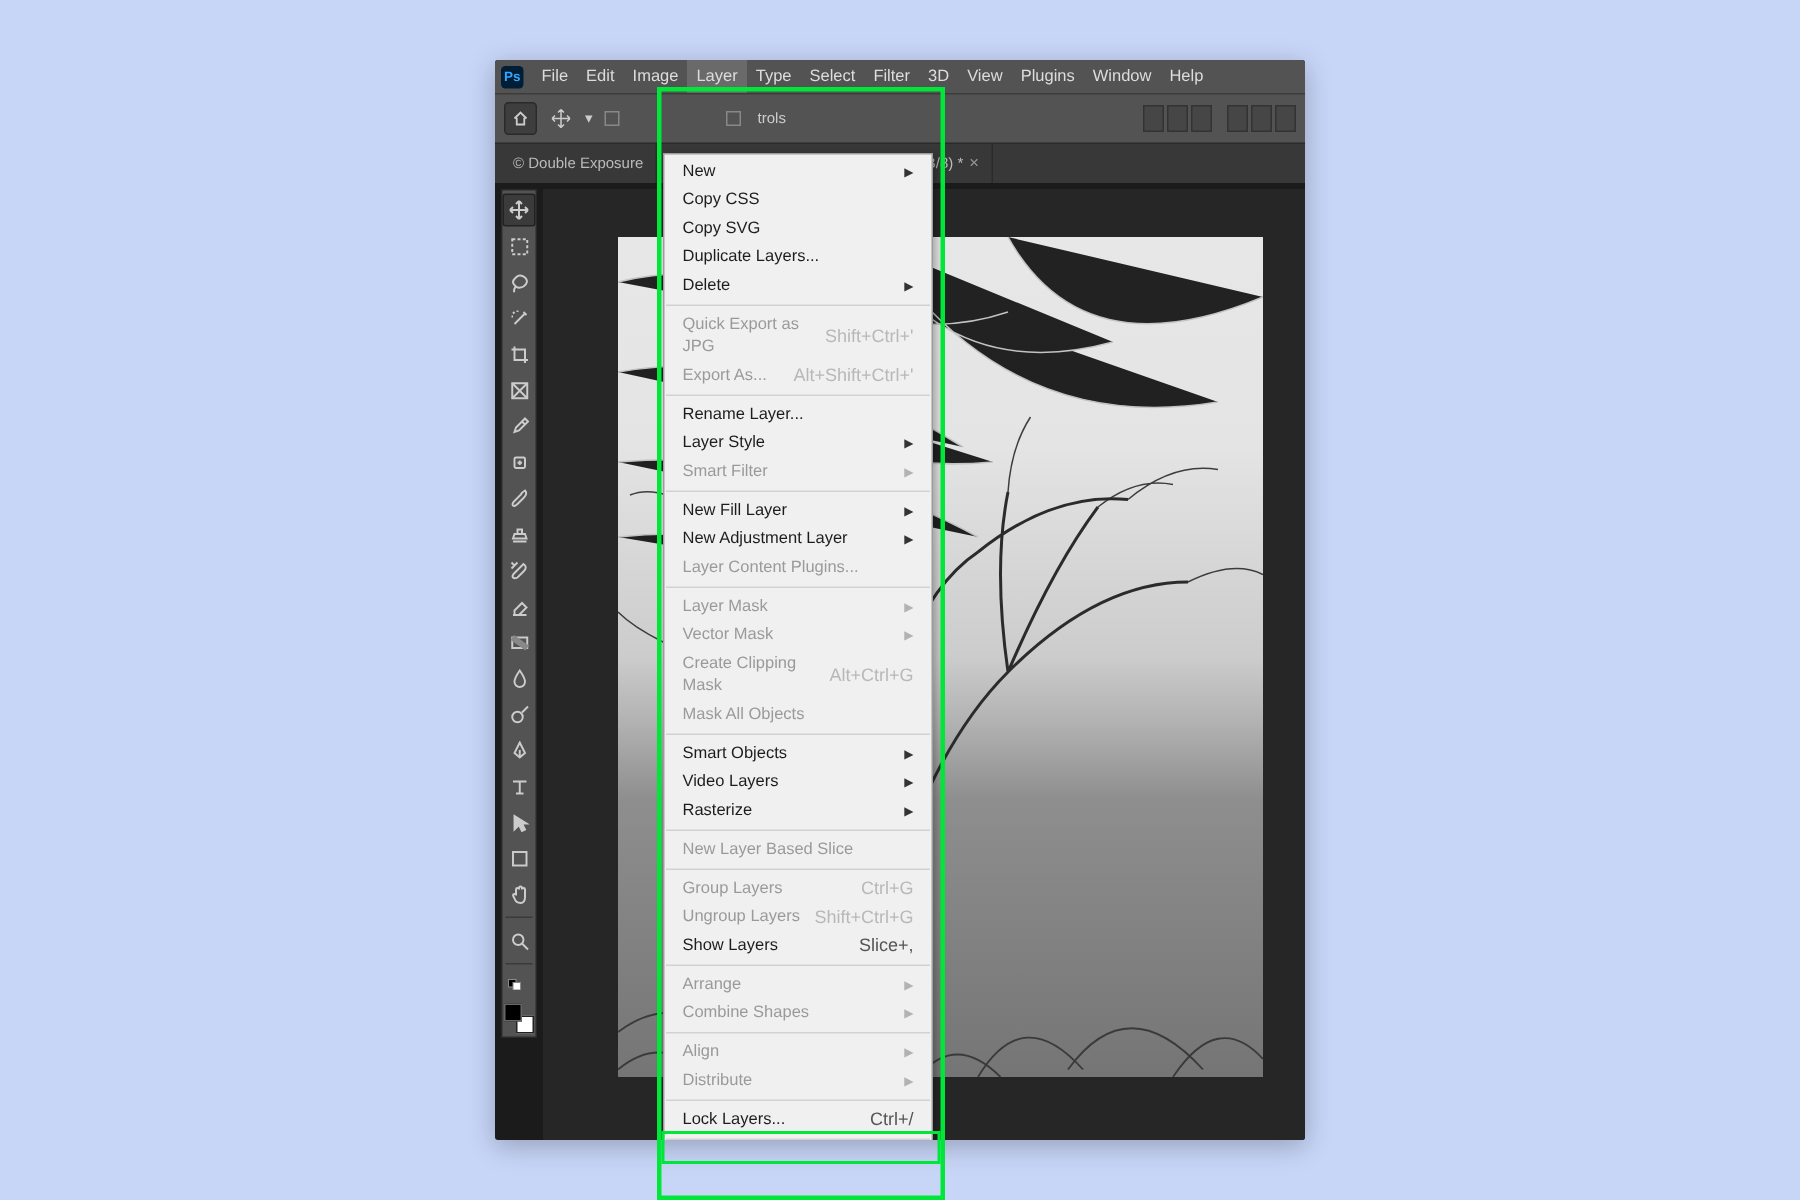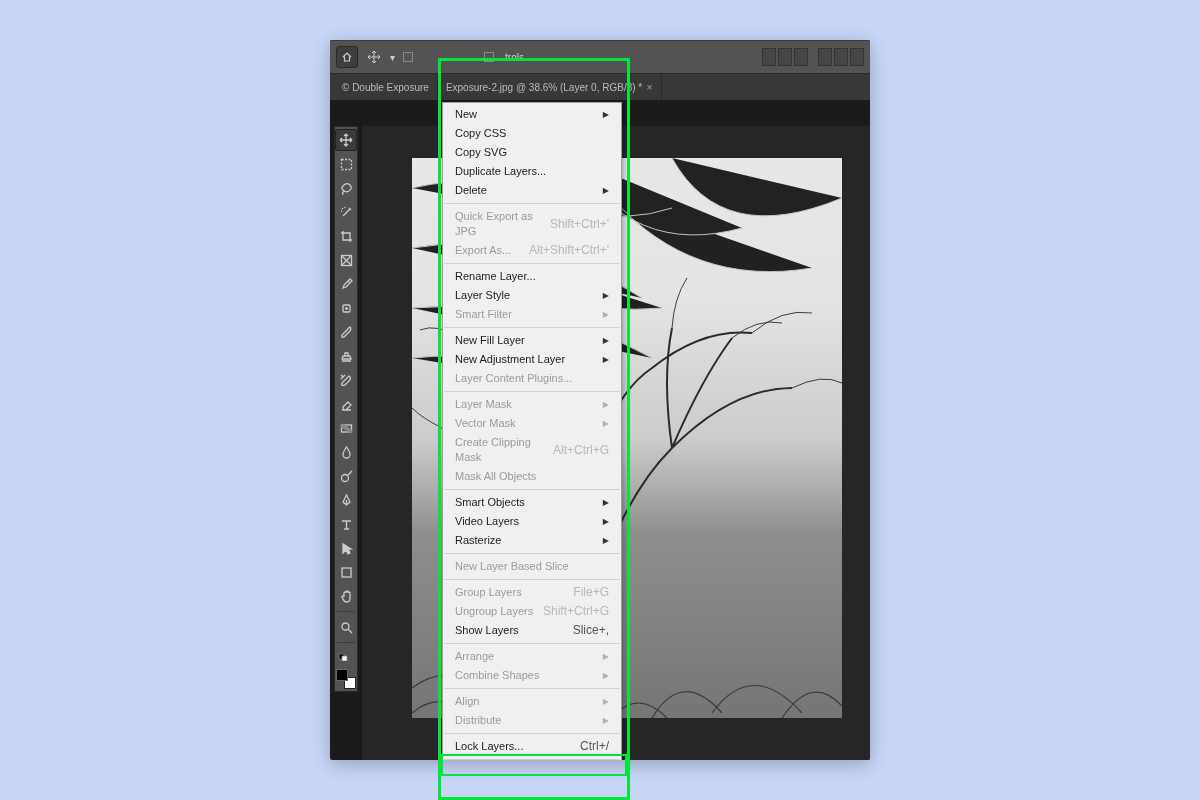--- a/index.html
+++ b/index.html
@@ -54,20 +54,39 @@
 
 .callout { position:absolute; border:3px solid #00e639; pointer-events:none; }
 .callout.full { left:438px; top:58px; width:192px; height:742px; }
 .callout.row  { left:441px; top:754px; width:186px; height:22px; border-width:2px; }
 </style>
 </head>
 <body>
 
 <div class="frame">
 
+  <div class="menubar">
+    <div class="ps-badge">
+        <span>Ps</span>
+      </div>
+    <div id="menubar-items" style="display:flex;">
+        <div class="mi">File</div>
+        <div class="mi">Edit</div>
+        <div class="mi">Image</div>
+        <div class="mi active">Layer</div>
+        <div class="mi">Type</div>
+        <div class="mi">Select</div>
+        <div class="mi">Filter</div>
+        <div class="mi">3D</div>
+        <div class="mi">View</div>
+        <div class="mi">Plugins</div>
+        <div class="mi">Window</div>
+        <div class="mi">Help</div>
+      </div>
+  </div>
 
   <div class="optionsbar">
     <div class="home-btn">
       <svg width="12" height="12" viewBox="0 0 12 12">
           <path d="M2 6 L6 2 L10 6 M3.5 5.5 V10 H8.5 V5.5" stroke="#ccc" fill="none" stroke-width="1.2"></path>
         </svg>
     </div>
     <div class="move-ico">
       <svg width="14" height="14" viewBox="0 0 14 14">
           <path d="M7 1 V13 M1 7 H13 M7 1 L5 3 M7 1 L9 3 M7 13 L5 11 M7 13 L9 11 M1 7 L3 5 M1 7 L3 9 M13 7 L11 5 M13 7 L11 9" stroke="#ccc" stroke-width="1"></path>
@@ -336,21 +355,21 @@
         <span class="arrow">▶</span>
       </div>
       <div class="dd-sep"></div>
       <div class="dd-item disabled">
         <span>New Layer Based Slice</span>
         <span></span>
       </div>
       <div class="dd-sep"></div>
       <div class="dd-item disabled">
         <span>Group Layers</span>
-        <span class="dd-short">File+G</span>
+        <span class="dd-short">Ctrl+G</span>
       </div>
       <div class="dd-item disabled">
         <span>Ungroup Layers</span>
         <span class="dd-short">Shift+Ctrl+G</span>
       </div>
       <div class="dd-item">
         <span>Show Layers</span>
         <span class="dd-short">Slice+,</span>
       </div>
       <div class="dd-sep"></div>

